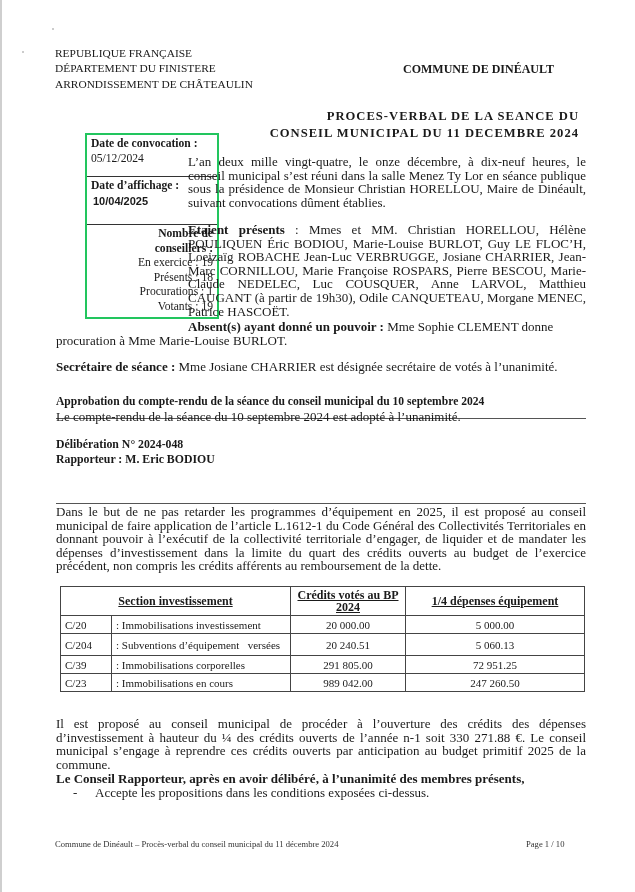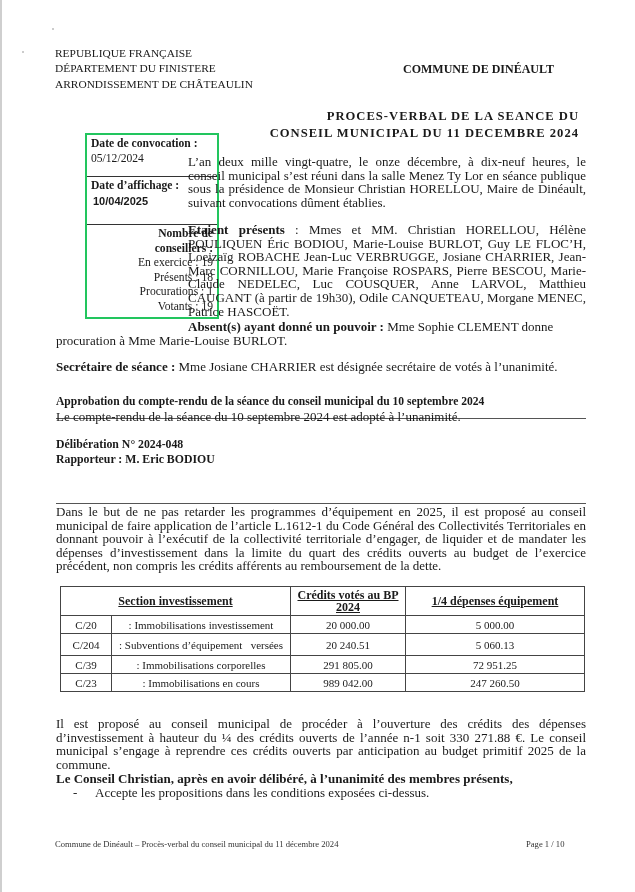--- a/index.html
+++ b/index.html
@@ -26,21 +26,21 @@
   .presents { left: 188px; top: 223px; width: 398px; }
   .absent { left: 56px; top: 320px; width: 530px; text-indent: 132px; }
   .secretaire { left: 56px; top: 360px; width: 530px; }
   .approb-title { left: 56px; top: 395px; width: 530px; border-bottom: 1px solid #555; padding-bottom: 10px; font-size: 11.6px; }
   .approb-text { left: 56px; top: 410px; width: 530px; }
   .delib { left: 56px; top: 437px; width: 530px; font-size: 11.8px; line-height: 14.6px; font-weight: bold; }
   .rapporteur-line { left: 56px; top: 503px; width: 530px; height: 1px; background: #555; }
   .delib-text { left: 56px; top: 505px; width: 530px; }
 
   table.budget { position: absolute; left: 60px; top: 586px; width: 525px; border-collapse: collapse; font-size: 11px; }
-  table.budget td, table.budget th { border: 1px solid #444; padding: 0 4px; height: 17px; text-align: center; }
+  table.budget td, table.budget th { border: 1px solid #444; padding: 0 4px; height: 17px; }
   table.budget th { font-weight: bold; text-align: center; font-size: 12px; line-height: 12px; text-decoration: underline; }
   table.budget .num { text-align: center; }
   table.budget tr.hrow th { height: 28px; }
   table.budget tr.tall td { height: 21px; }
   table.budget td.nobord { border-left: none; border-bottom: none; }
   table.budget td.code { width: 42px; }
   table.budget td.label { width: 170px; }
   table.budget td.cv { width: 106px; }
 
   .proposal { left: 56px; top: 717px; width: 530px; }
@@ -143,20 +143,20 @@
     <td class="label">: Immobilisations en cours</td>
     <td class="num">989 042.00</td>
     <td class="num">247 260.50</td>
   </tr>
 </tbody>
   </table>
 
 <div class="abs fs just proposal">Il est proposé au conseil municipal de procéder à l’ouverture des crédits des dépenses d’investissement à hauteur du ¼ des crédits ouverts de l’année n-1 soit 330 271.88 €. Le conseil municipal s’engage à reprendre ces crédits ouverts par anticipation au budget primitif 2025 de la commune.</div>
 
 <div class="abs fs conseil">
-  <span class="bold">Le Conseil Christian</span><span class="bold">, après en avoir délibéré, à l’unanimité des membres présents,</span>
+  <span class="bold">Le Conseil Rapporteur</span><span class="bold">, après en avoir délibéré, à l’unanimité des membres présents,</span>
 </div>
 <div class="abs fs bullet">
   <span class="dash">-</span><span>Accepte les propositions dans les conditions exposées ci-dessus.</span>
 </div>
 
 <div class="abs footer">Commune de Dinéault – Procès-verbal du conseil municipal du 11 décembre 2024</div>
 <div class="abs pagenum">Page 1 / 10</div>
 
 </body></html>

